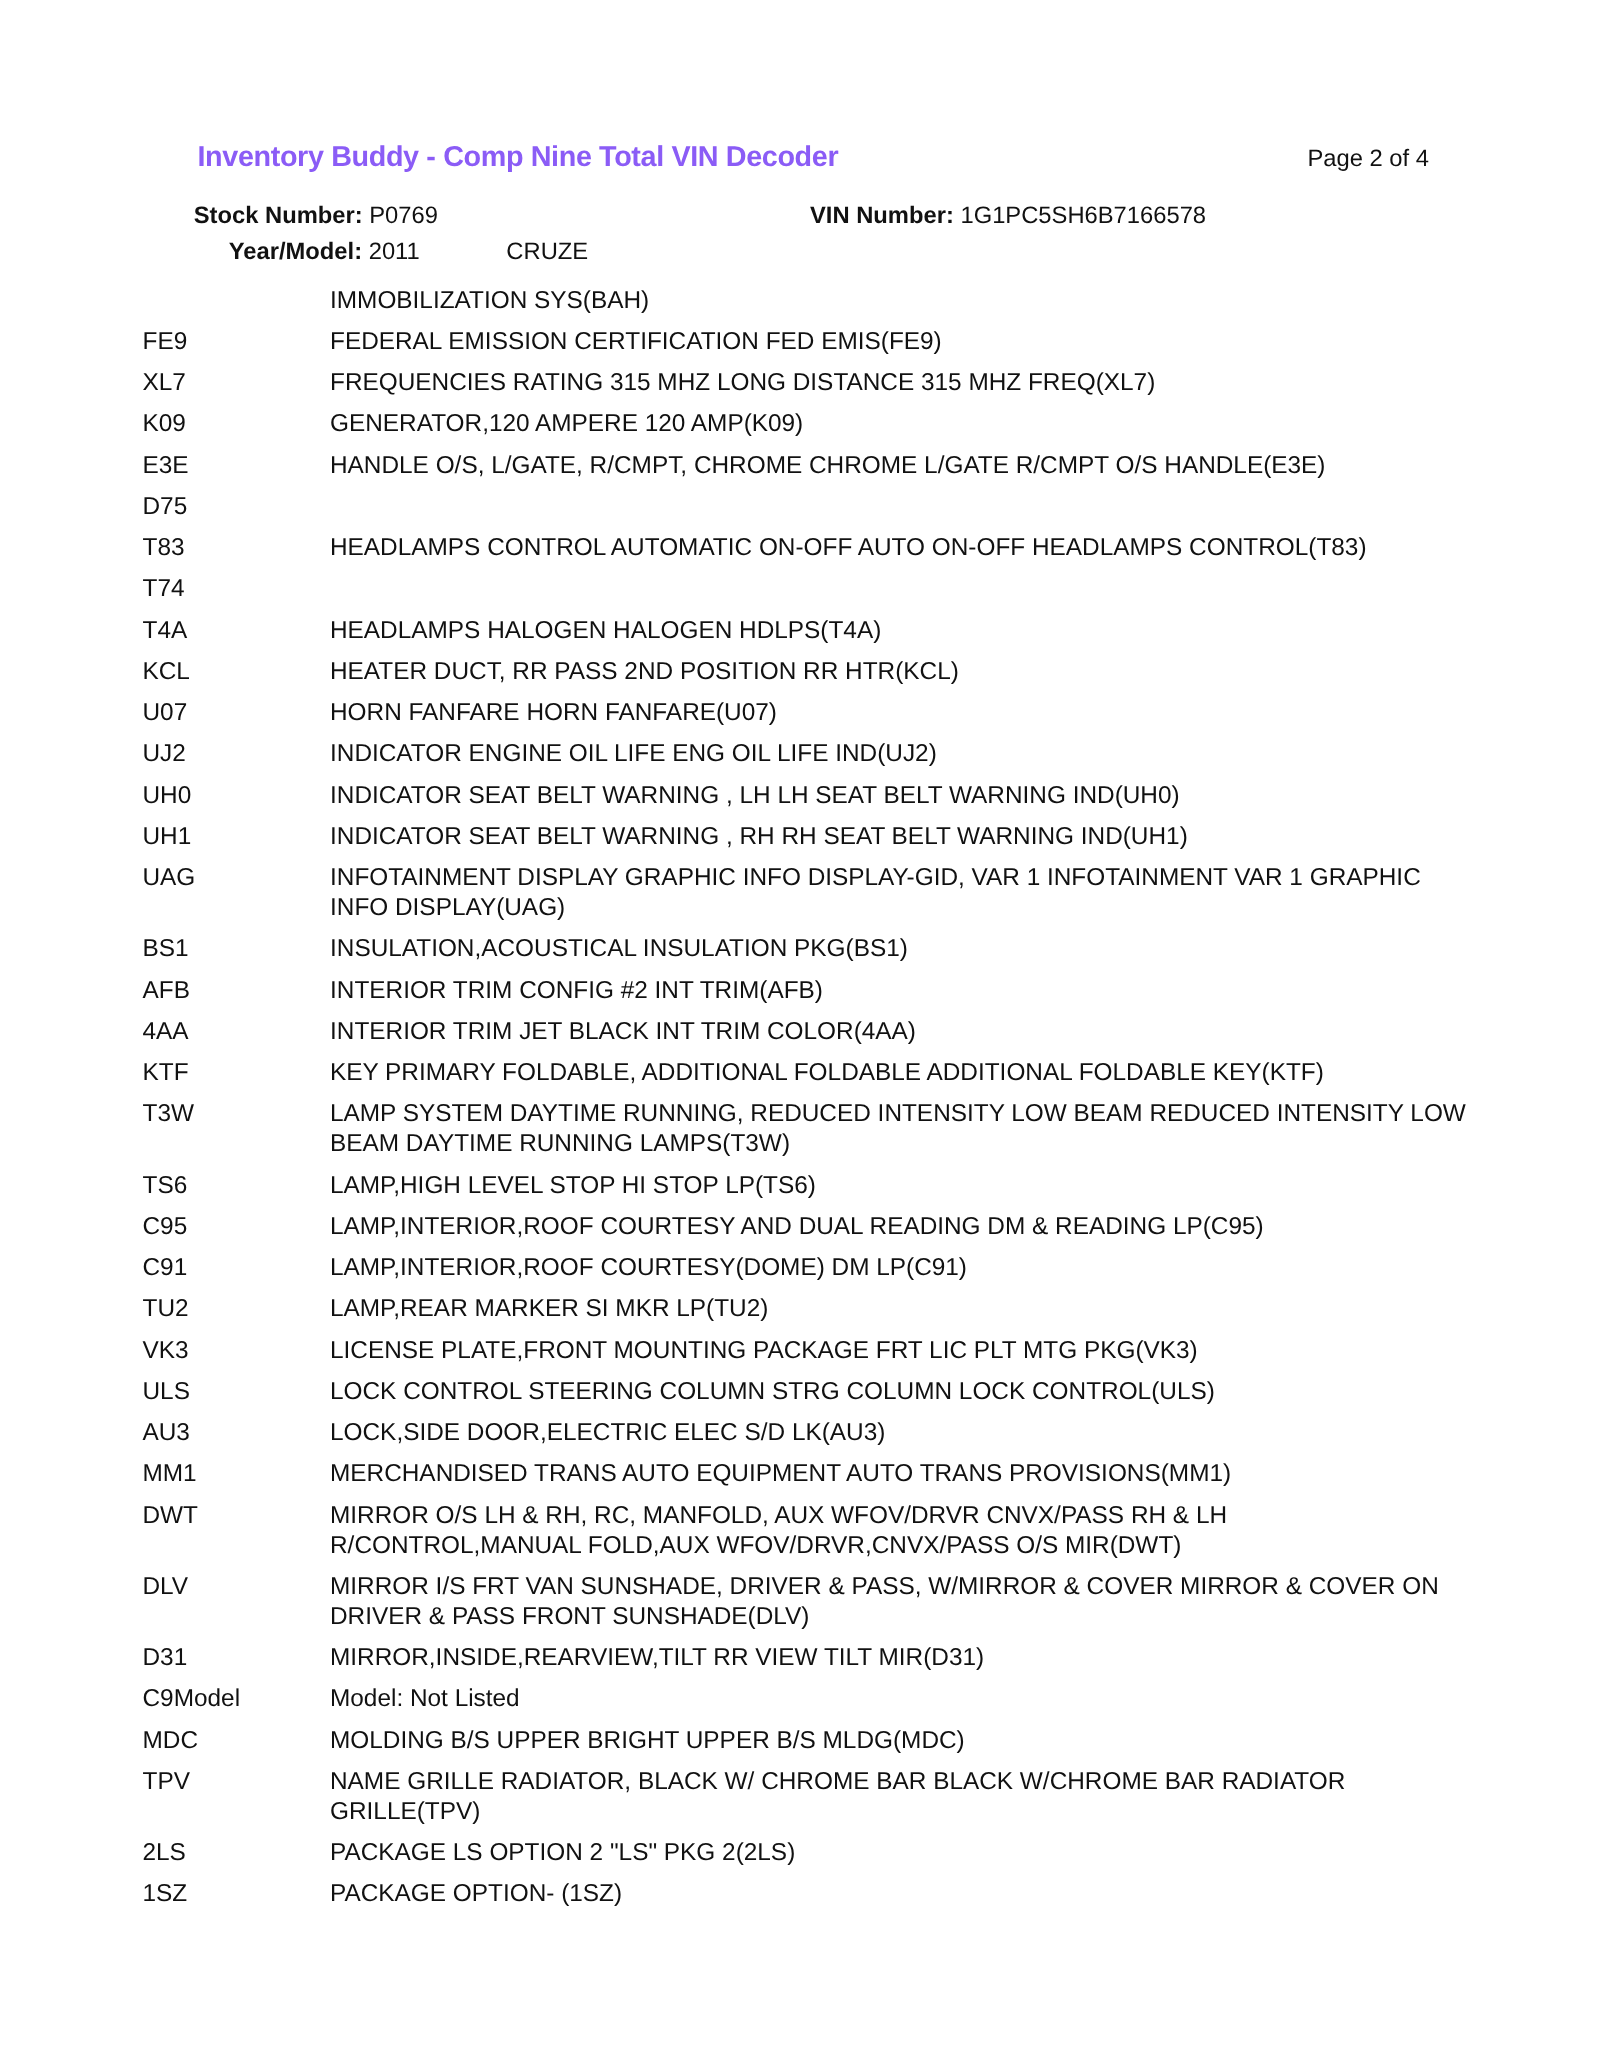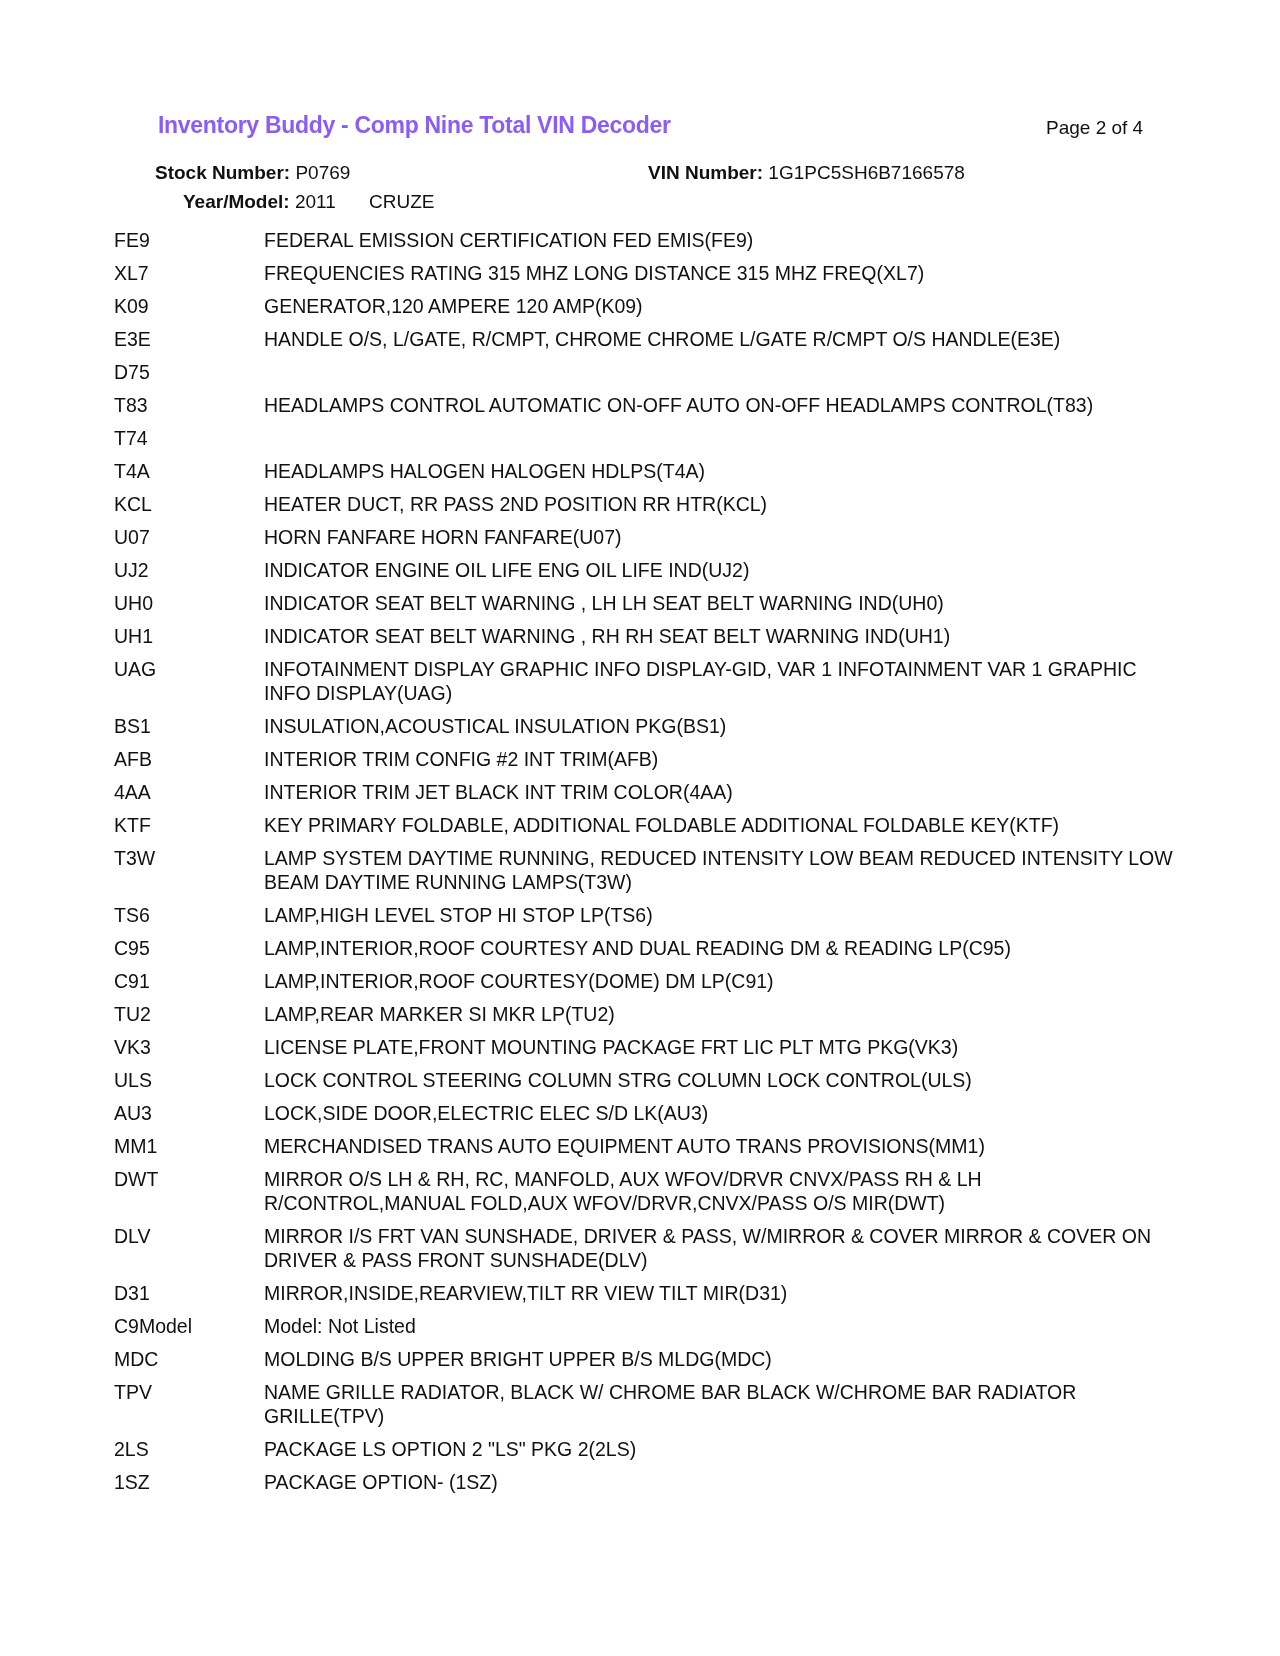--- a/index.html
+++ b/index.html
@@ -4,21 +4,21 @@
 <style>
   html, body { margin: 0; padding: 0; background: #ffffff; }
   body { width: 1280px; height: 1656px; position: relative; overflow: hidden; color: #111; font-family: "Liberation Sans", sans-serif; }
   .title { position: absolute; left: 114px; top: 112px; font-size: 23px; font-weight: bold; letter-spacing: -0.3px; color: #8b5cf6; white-space: nowrap; margin-left: 44px; }
   .page-num { position: absolute; left: 1046px; top: 117px; font-size: 19px; color: #111; white-space: nowrap; }
   .hdr { position: absolute; font-size: 19px; white-space: nowrap; }
   .hdr .lbl { font-weight: bold; text-align: center; }
   .stock { left: 155px; top: 162px; }
   .vin { left: 648px; top: 162px; }
   .yrmodel { left: 183px; top: 191px; }
-  .model-name { margin-left: 28px; }
+  .model-name { margin-left: 64px; }
   .list { position: absolute; left: 114px; top: 228px; width: 1060px; }
   .row { display: flex; font-size: 19.5px; line-height: 24px; margin-bottom: 9px; }
   .row .code { width: 150px; flex: 0 0 150px; }
   .row .desc { flex: 1; }
 </style>
 </head>
 <body>
 
 <div class="title">Inventory Buddy - Comp Nine Total VIN Decoder</div>
 <div class="page-num">Page 2 of 4</div>
@@ -31,20 +31,24 @@
   <span class="lbl">VIN Number:</span>
   <span>1G1PC5SH6B7166578</span>
 </div>
 <div class="hdr yrmodel">
   <span class="lbl">Year/Model:</span>
   <span>2011</span>
   <span class="model-name">CRUZE</span>
 </div>
 
 <div class="list" id="option-list">
+    <div class="row">
+      <span class="code"></span>
+      <span class="desc">IMMOBILIZATION SYS(BAH)</span>
+    </div>
     <div class="row">
       <span class="code">FE9</span>
       <span class="desc">FEDERAL EMISSION CERTIFICATION FED EMIS(FE9)</span>
     </div>
     <div class="row">
       <span class="code">XL7</span>
       <span class="desc">FREQUENCIES RATING 315 MHZ LONG DISTANCE 315 MHZ FREQ(XL7)</span>
     </div>
     <div class="row">
       <span class="code">K09</span>

